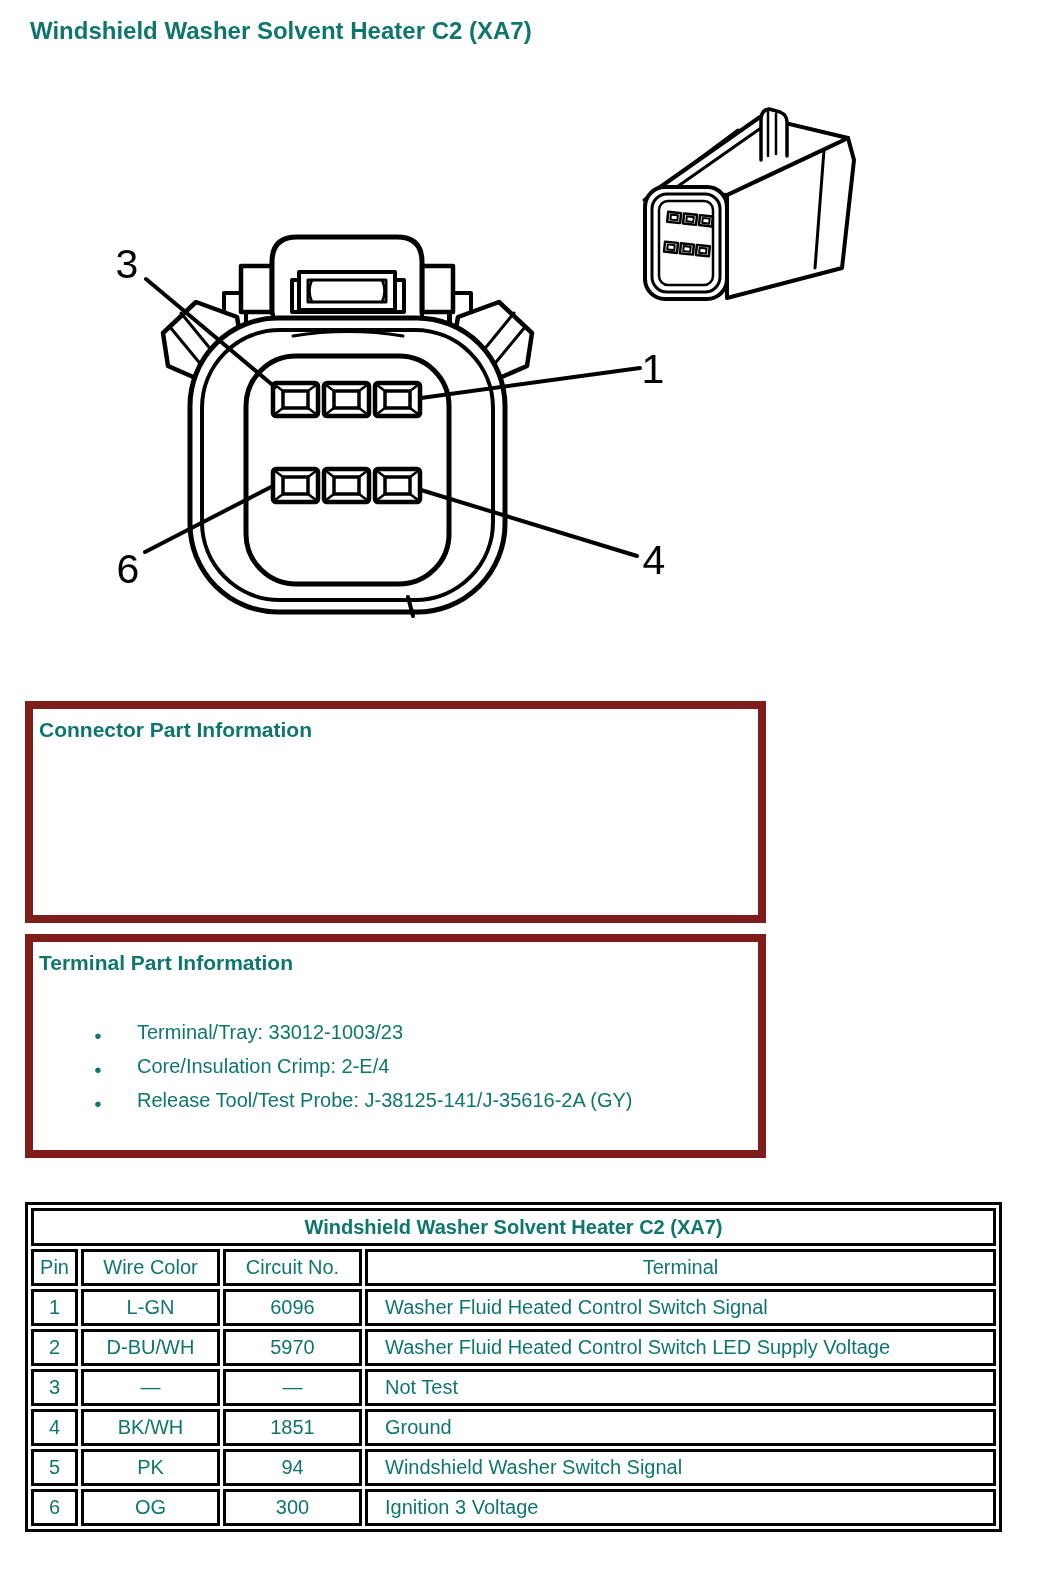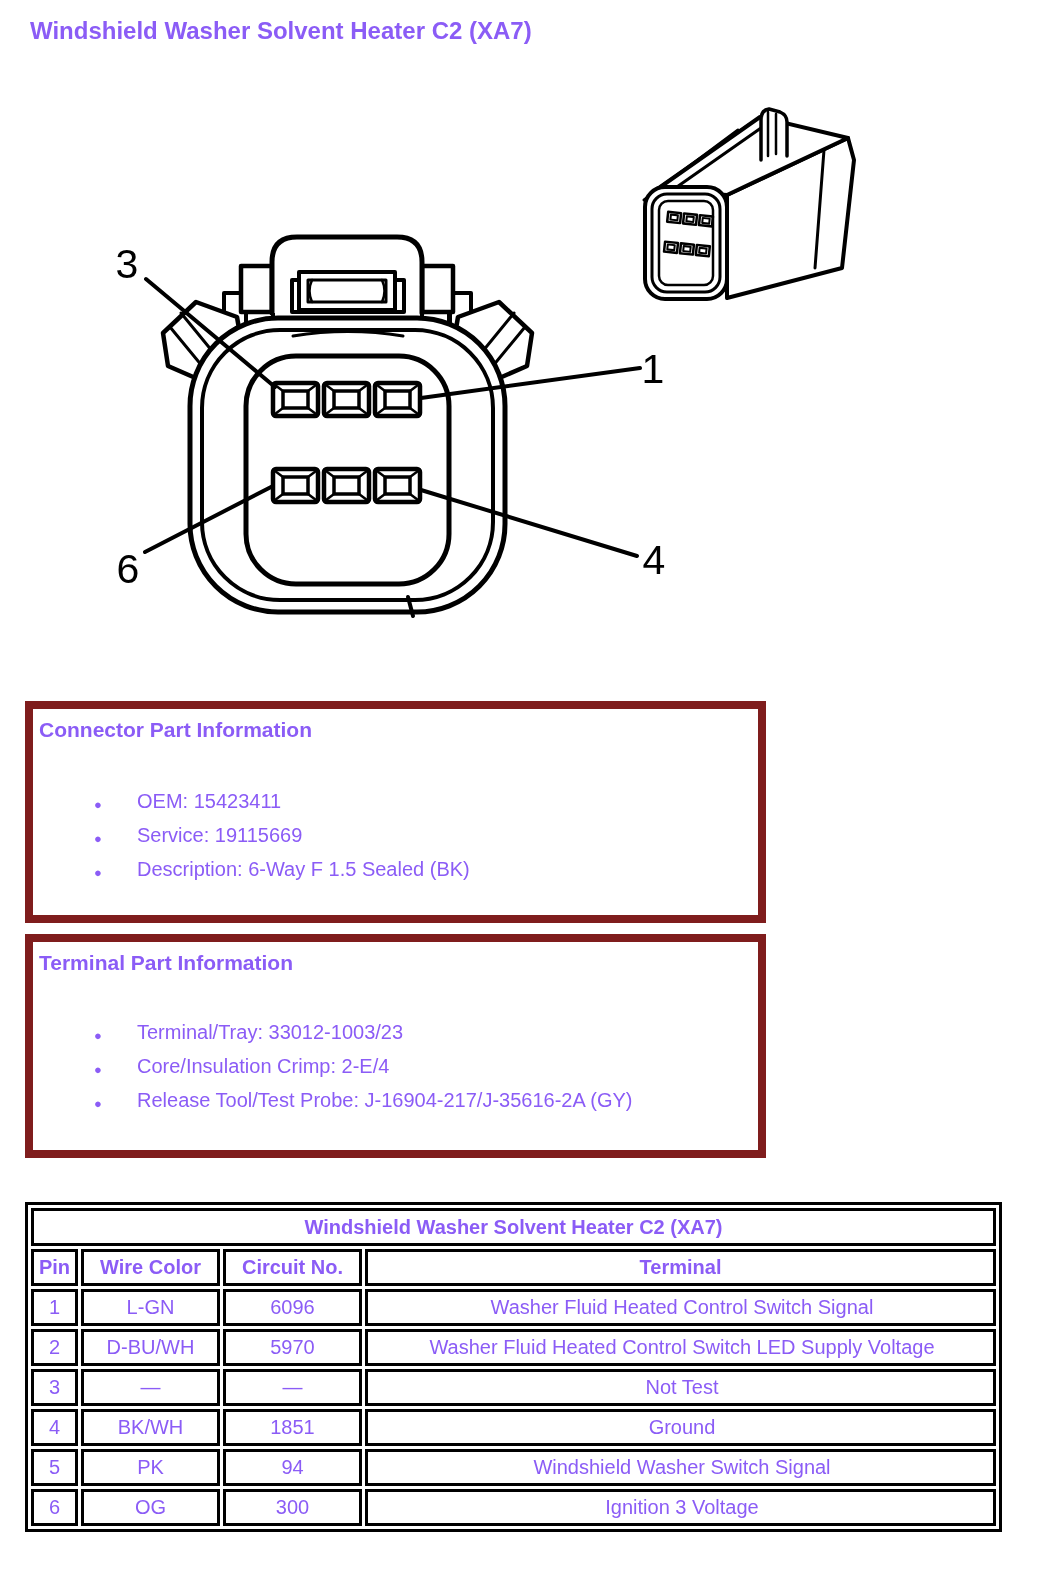--- a/index.html
+++ b/index.html
@@ -1,18 +1,18 @@
 <!DOCTYPE html>
 <html><head>
 <meta charset="utf-8">
 <style>
   html,body{margin:0;padding:0;background:#fff;}
   .sheet{
     position:relative;width:1056px;height:1576px;background:#fff;
-    font-family:"Liberation Sans",sans-serif;color:#8b5cf6;overflow:hidden;
+    font-family:"Liberation Sans",sans-serif;color:#0f766e;overflow:hidden;
   }
   .page-title{
     position:absolute;left:30px;top:17px;font-size:24px;font-weight:bold;
     white-space:nowrap;
   }
   svg{position:absolute;}
   .infobox{
     position:absolute;left:25px;width:741px;border:8px solid #7f1d1d;
     background:#fff;box-sizing:border-box;
   }
@@ -29,22 +29,22 @@
   .bullets li::before{content:"●";position:absolute;left:0;top:3px;font-size:13px;}
   .pintable{
     position:absolute;left:25px;top:1202px;width:977px;background:#fff;
     border:3px solid #000;border-collapse:separate;border-spacing:3px;table-layout:fixed;
   }
   .pintable td{
     border:3px solid #000;font-size:20px;text-align:center;vertical-align:middle;
     height:31px;padding:0 2px;overflow:hidden;white-space:nowrap;
   }
   .pintable td.ttl{font-weight:bold;height:32px;}
-  .pintable td.hdr{font-weight:bold;}
-  .pintable td.fn{text-align:center;padding-left:5px;}
+  .pintable td.hdr{font-weight:normal;}
+  .pintable td.fn{text-align:left;padding-left:17px;}
   .ink{stroke:#000;fill:none;stroke-linejoin:round;stroke-linecap:round;}
   .wfill{fill:#fff;}
   .numlabel{font-family:"Liberation Sans",sans-serif;font-size:41px;fill:#000;stroke:none;}
 </style>
 </head>
 <body>
 
 <div class="sheet">
 
   <div class="page-title">Windshield Washer Solvent Heater C2 (XA7)</div>
@@ -166,33 +166,28 @@
         <rect x="72" y="156" width="13" height="10"></rect>
           <rect stroke-width="2" x="75" y="158.5" width="7" height="5"></rect>
         <rect x="88" y="156" width="13" height="10"></rect>
           <rect stroke-width="2" x="91" y="158.5" width="7" height="5"></rect>
       </g>
     </g>
   </svg>
 
   <div class="infobox" id="connector-box">
     <div class="boxhead">Connector Part Information</div>
-    <ul class="bullets">
-      <li>OEM: 15423411</li>
-      <li>Service: 19115669</li>
-      <li>Description: 6-Way F 1.5 Sealed (BK)</li>
-    </ul>
   </div>
 
   <div class="infobox" id="terminal-box">
     <div class="boxhead">Terminal Part Information</div>
     <ul class="bullets">
       <li>Terminal/Tray: 33012-1003/23</li>
       <li>Core/Insulation Crimp: 2-E/4</li>
-      <li>Release Tool/Test Probe: J-16904-217/J-35616-2A (GY)</li>
+      <li>Release Tool/Test Probe: J-38125-141/J-35616-2A (GY)</li>
     </ul>
   </div>
 
   <table class="pintable">
     <colgroup>
       <col style="width:47px">
         <col style="width:139px">
         <col style="width:139px">
         <col>
     </colgroup>

